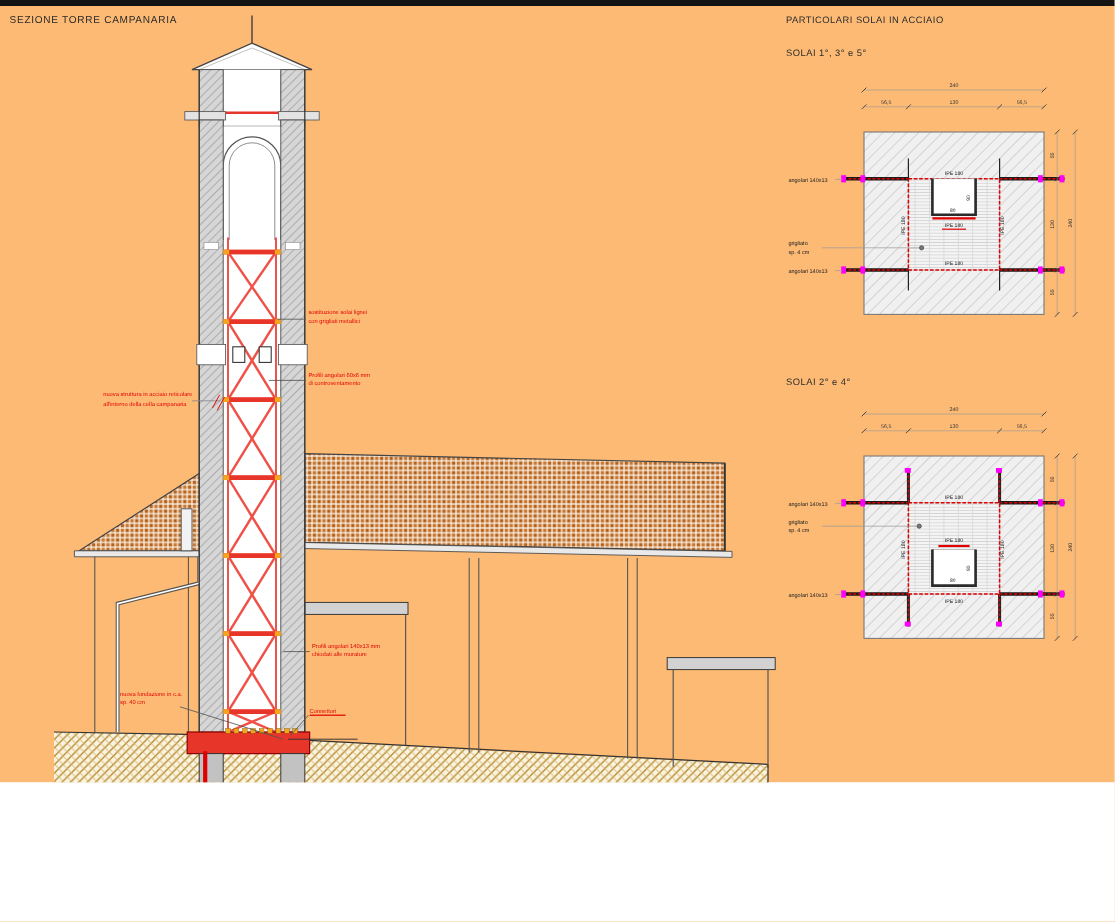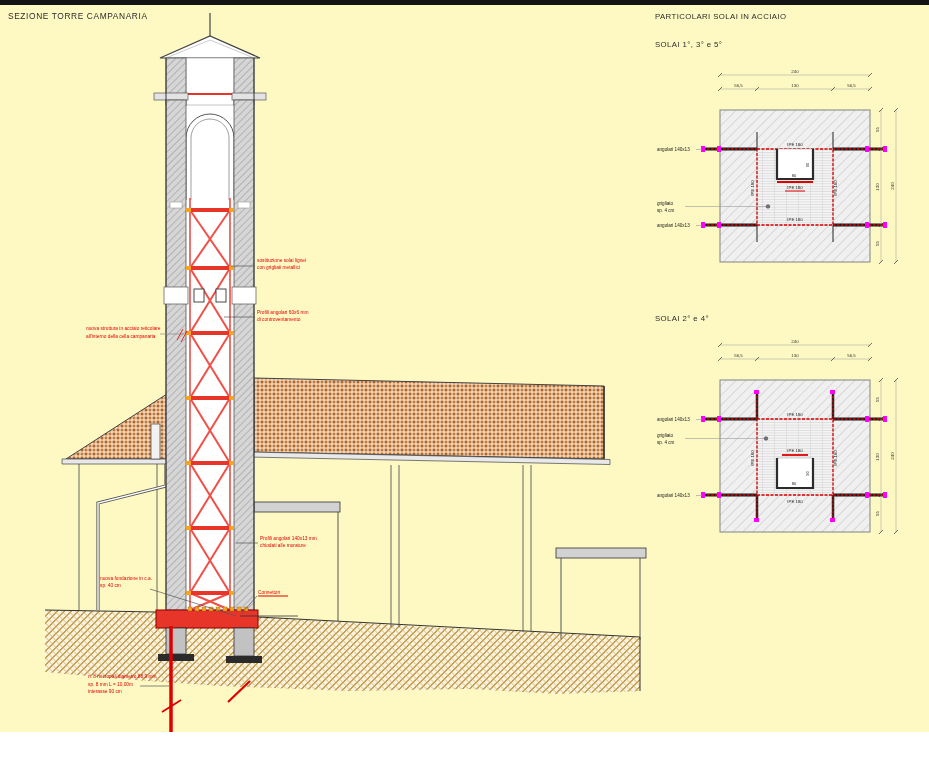--- a/index.html
+++ b/index.html
@@ -1,16 +1,16 @@
 <!DOCTYPE html>
 <html><head>
 <meta charset="utf-8">
 <style>
   html,body{margin:0;padding:0;background:#fff;}
-  .page{position:relative;width:929px;height:732px;background:#fef9c3;overflow:hidden;
+  .page{position:relative;width:929px;height:652px;background:#fdba74;overflow:hidden;
         font-family:"Liberation Sans", sans-serif;}
   svg{position:absolute;left:0;top:0;}
   text{font-family:"Liberation Sans", sans-serif;}
   .tL{font-size:8.4px;fill:#2b2b2b;letter-spacing:0.6px;}
   .tT{font-size:7.8px;fill:#2b2b2b;letter-spacing:0.4px;}
   .red{font-size:4.8px;fill:#e00000;}
   .dim{font-size:4.4px;fill:#333;}
   .lbl{font-size:4.6px;fill:#222;}
   .beam{font-size:4.3px;fill:#222;}
   .op{font-size:4.1px;fill:#222;}

